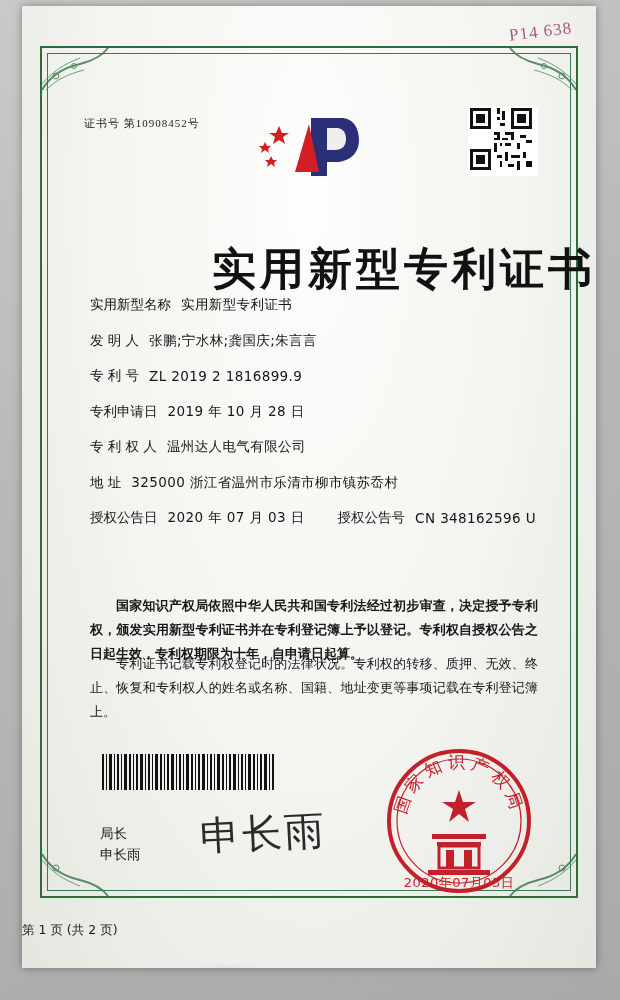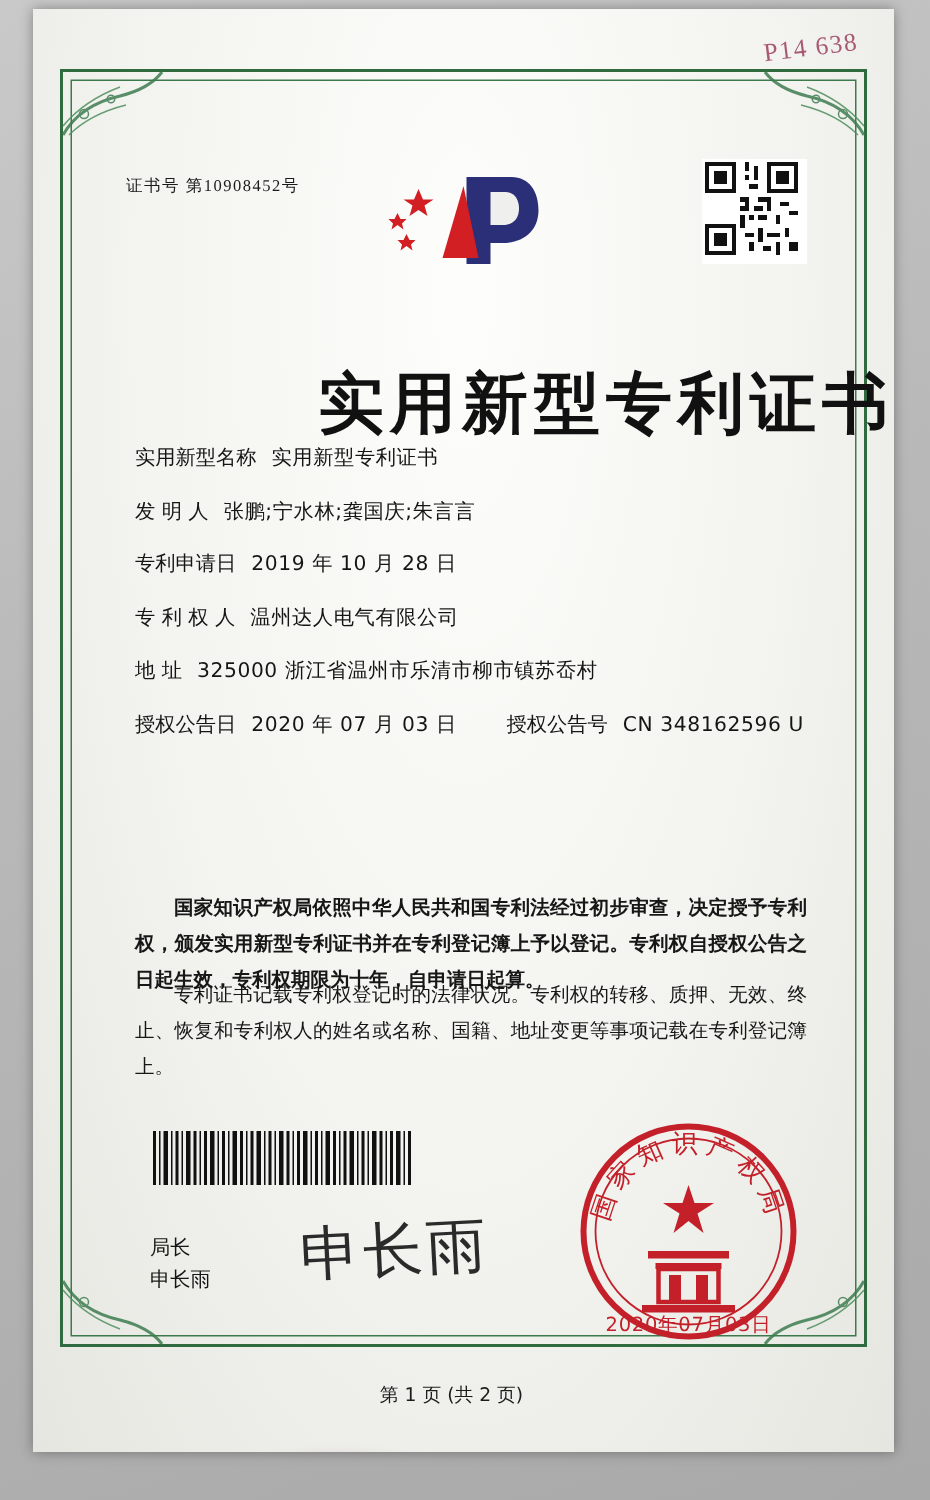--- a/index.html
+++ b/index.html
@@ -193,39 +193,38 @@
   }
 
   
   .director {
     position: absolute;
     left: 78px;
     top: 818px;
     font-size: 13.5px;
     line-height: 1.55;
     color: #151515;
-    font-family: Liberation Mono, monospace;
+    font-family: Liberation Serif, serif;
   }
   .signature {
     position: absolute;
     left: 178px;
     top: 800px;
     font-size: 40px;
     color: #1a1a1a;
     font-family: "DejaVu Serif", serif;
     letter-spacing: 2px;
     transform: rotate(-3deg);
     opacity: 0.92;
   }
 
   .pagefoot {
     position: absolute;
     left: 0; right: 16px;
     top: 916px;
-    text-align: center;
     font-size: 12.5px;
     color: #1c1c1c;
     font-family: "DejaVu Sans", sans-serif;
   }
   .smudge {
     position: absolute;
     left: 140px;
     top: 960px;
     width: 130px;
     height: 34px;
@@ -333,20 +332,24 @@
     <div class="title">实用新型专利证书</div>
 
     <div class="fields">
       <div class="field">
         <span class="label">实用新型名称</span>
         <span class="value">实用新型专利证书</span>
       </div>
       <div class="field">
         <span class="label">发 明 人</span>
         <span class="value">张鹏;宁水林;龚国庆;朱言言</span>
+      </div>
+      <div class="field">
+        <span class="label">专 利 号</span>
+        <span class="value">ZL 2019 2 1816899.9</span>
       </div>
       <div class="field">
         <span class="label">专利申请日</span>
         <span class="value">2019 年 10 月 28 日</span>
       </div>
       <div class="field">
         <span class="label">专 利 权 人</span>
         <span class="value">温州达人电气有限公司</span>
       </div>
       <div class="field">

